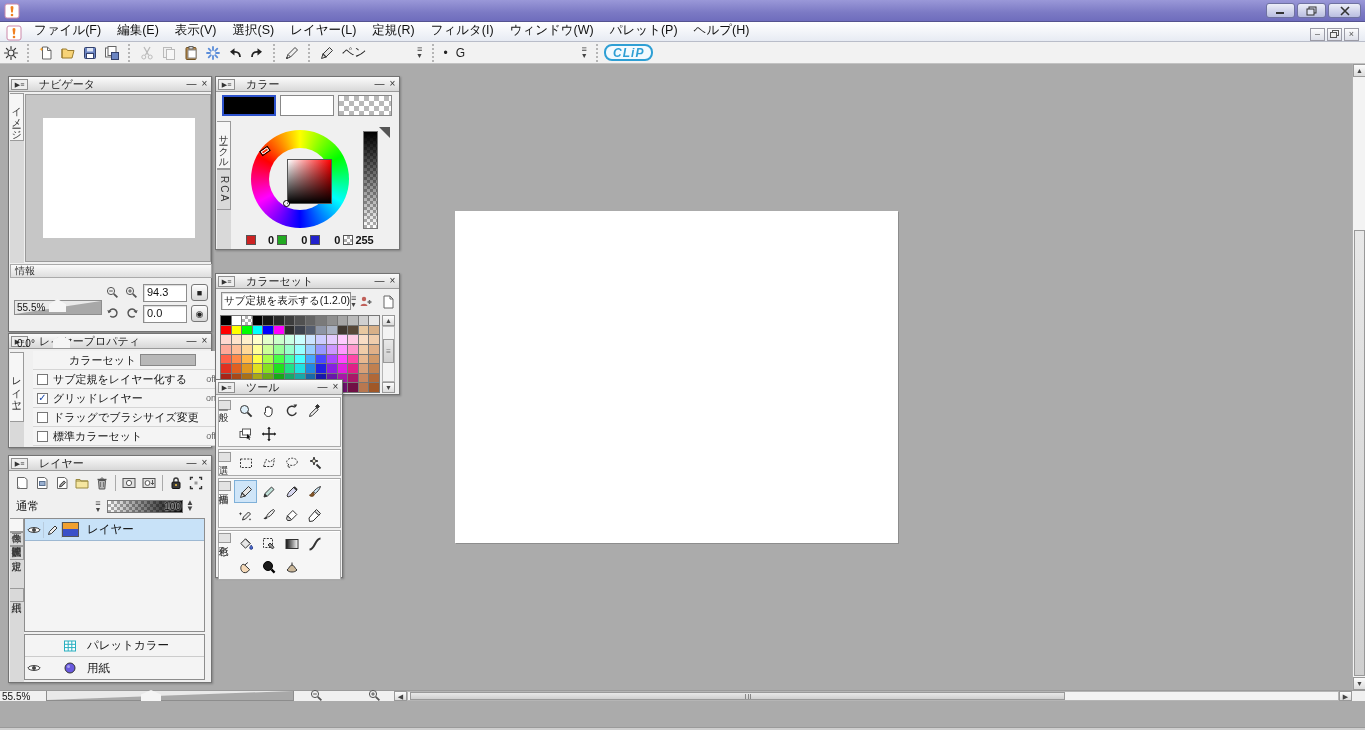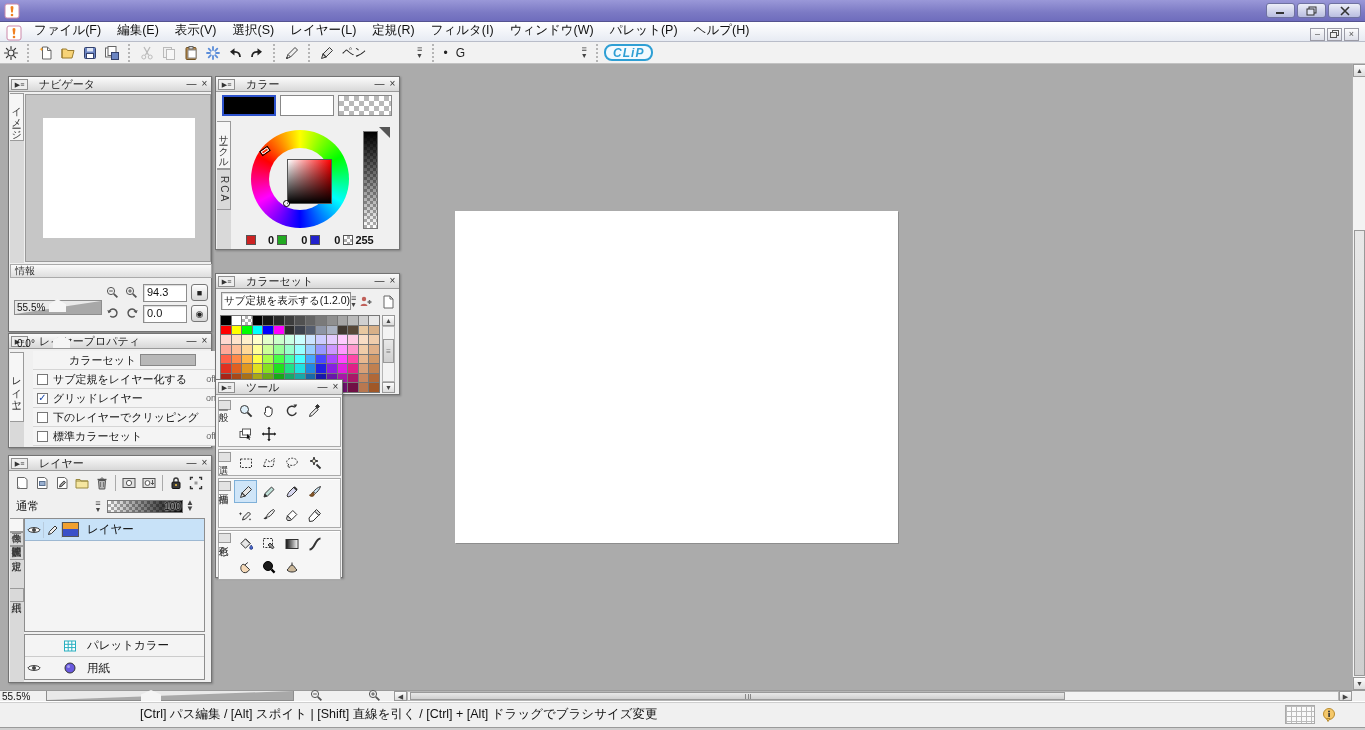--- a/index.html
+++ b/index.html
@@ -375,21 +375,21 @@
           <span>サブ定規をレイヤー化する</span>
           <span class="state">off</span>
         </div>
         <div class="lp-row" style="top: 55px;">
           <span class="cb">✓</span>
           <span>グリッドレイヤー</span>
           <span class="state">on</span>
         </div>
         <div class="lp-row" style="top: 74px;">
           <span class="cb"></span>
-          <span>下のレイヤーでクリッピング</span>
+          <span>ドラッグでブラシサイズ変更</span>
           <span class="state"></span>
         </div>
         <div class="lp-row" style="top: 93px;">
           <span class="cb"></span>
           <span>標準カラーセット</span>
           <span class="state">off</span>
         </div>
       </div>
   </div>
 
@@ -1043,29 +1043,15 @@
     </div>
     <div class="abs sb-btn" style="left:1339px;top:0;width:13px;height:10px;">▶</div>
   </div>
 
   <div class="abs sb-track" style="left:1352px;top:64px;width:13px;height:626px;border:none;border-left:1px solid #b0b0b0;">
     <div class="sb-btn" style="position:absolute;left:0;top:0;width:13px;height:13px;">▲</div>
     <div class="sb-thumb" style="position:absolute;left:1px;top:166px;width:11px;height:446px;"></div>
     <div class="sb-btn" style="position:absolute;left:0;top:613px;width:13px;height:13px;">▼</div>
   </div>
 
-  <div class="abs" id="statusbar">
-    <span style="padding-left:140px;white-space:pre;">[Ctrl] パス編集 / [Alt] スポイト | [Shift] 直線を引く / [Ctrl] + [Alt] ドラッグでブラシサイズ変更</span>
-    <span style="margin-left:auto;display:flex;align-items:center;margin-right:28px;">
-      <span class="grid-ic"></span>
-      <span style="margin-left:6px">
-          <svg viewBox="0 0 16 16" width="16" height="16">
-            <circle cx="8" cy="7" r="5.5" fill="#f5c86a" stroke="#b98b2d"></circle>
-            <path d="M5.5 11.5l1.5 3 2-3z" fill="#f5c86a" stroke="#b98b2d"></path>
-            <rect x="7.3" y="6" width="1.6" height="4" fill="#333"></rect>
-            <circle cx="8" cy="4.5" r="1" fill="#333"></circle>
-          </svg>
-        </span>
-    </span>
-  </div>
   <div class="abs" style="left:0;top:727px;width:1365px;height:3px;background:#cfcfcf;border-top:1px solid #9a9a9a;"></div>
 
 </div>
 
 </body></html>

